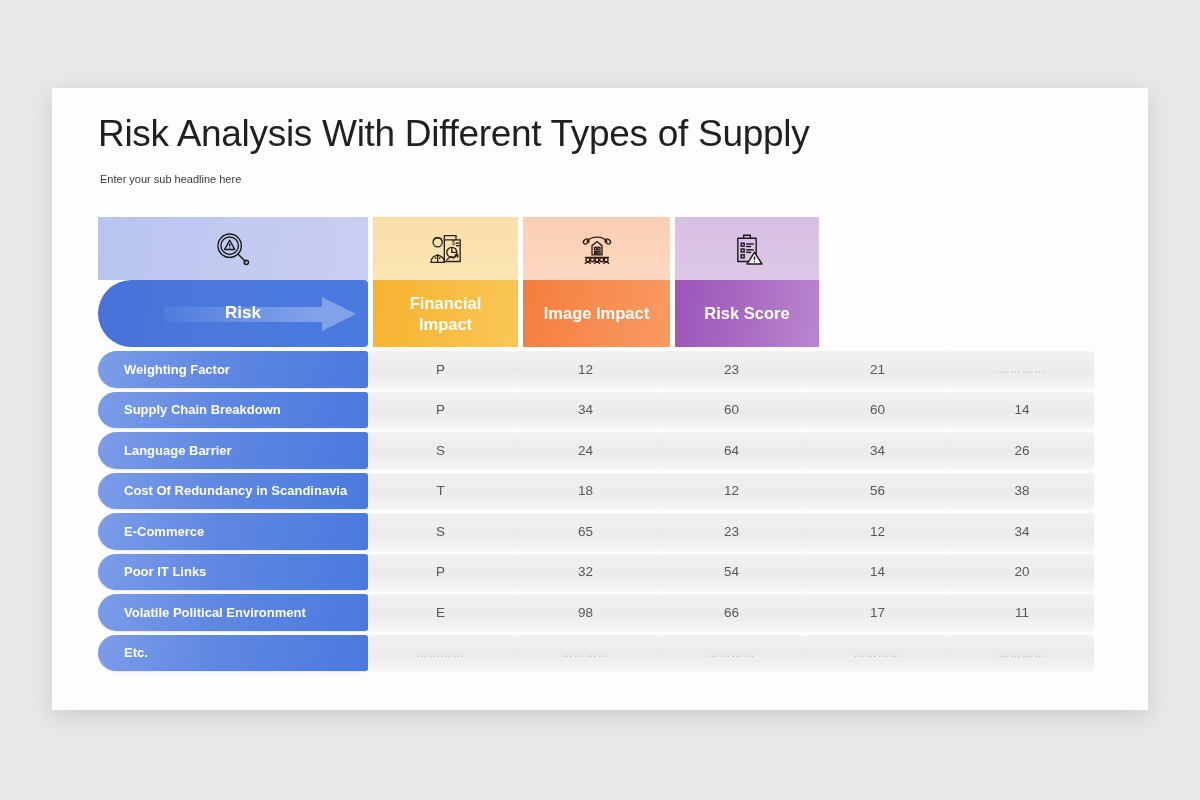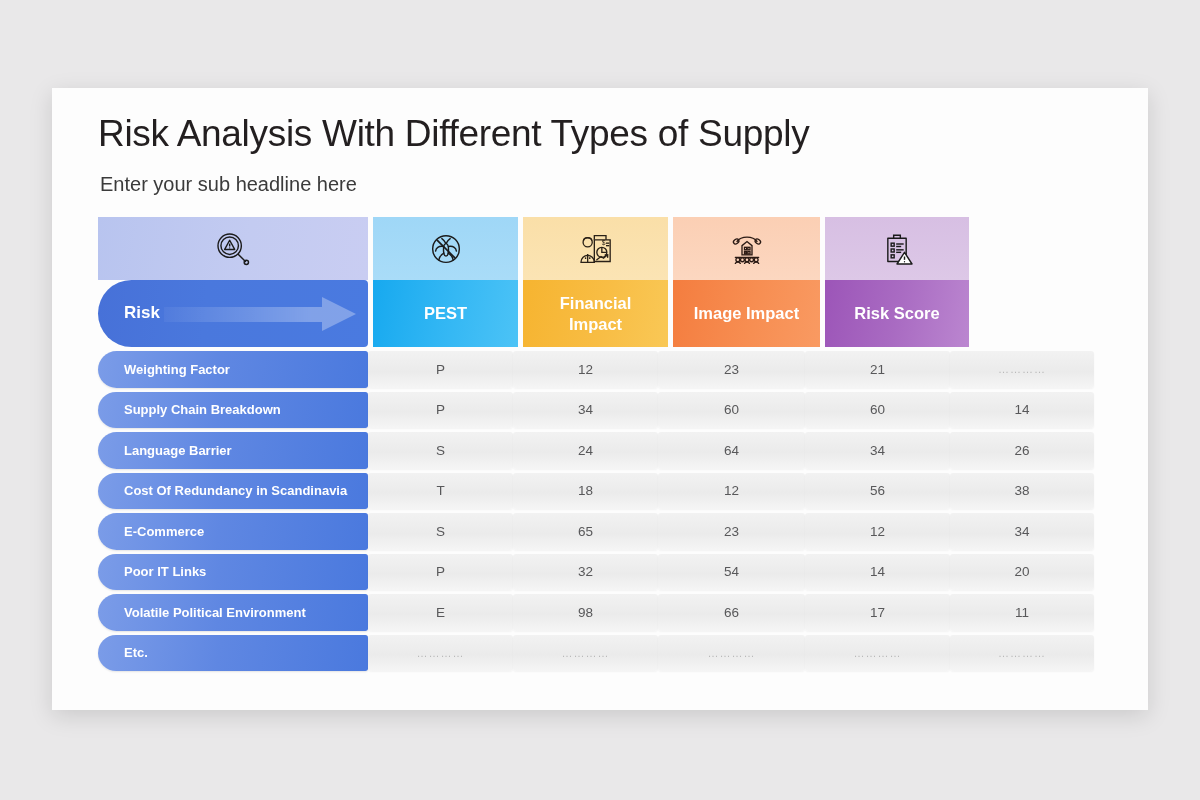--- a/index.html
+++ b/index.html
@@ -21,21 +21,21 @@
     left: 46px; top: 25px;
     font-size: 37px;
     font-weight: 400;
     color: #231f20;
     letter-spacing: -0.3px;
     white-space: nowrap;
   }
   #page-subtitle {
     position: absolute;
     left: 48px; top: 85px;
-    font-size: 20px;
+    font-size: 11px;
     color: #3b3b3b;
     white-space: nowrap;
   }
   #table {
     position: absolute;
     left: 46px; top: 129px;
     width: 1006px;
   }
 
   
@@ -65,21 +65,21 @@
     font-size: 16.5px;
     line-height: 1.22;
     padding: 0 6px;
     box-sizing: border-box;
   }
   
   .head-cell.risk .head-icon-band { background: linear-gradient(100deg,#b8c4ef 0%,#c3cbf1 55%,#c9cdf2 100%); }
   .head-cell.risk .head-label-band {
     background: transparent;
     position: relative;
-    justify-content: flex-start;
+    justify-content: center;
     padding-left: 0;
   }
   .risk-pill {
     position: absolute;
     left: 0; top: 0;
     width: 100%; height: 100%;
     border-radius: 34px 4px 4px 34px;
     background: linear-gradient(95deg,#4771d8 0%,#4a78dd 40%,#4a7ae0 100%);
     overflow: hidden;
   }
@@ -186,38 +186,20 @@
           <div class="risk-pill">
             <div class="risk-arrow">
               <div class="risk-arrow-shaft"></div>
               <div class="risk-arrow-head"></div>
             </div>
           </div>
           <span class="risk-label">Risk</span>
         </div>
       </div>
 
-      <div class="head-cell pest" style="width:145px">
-        <div class="head-icon-band">
-          <span class="head-icon">
-            <svg width="40" height="40" viewBox="0 0 48 48" fill="none" stroke="#1b1b1b" stroke-width="1.7">
-              <circle cx="24" cy="24" r="16"></circle>
-              <ellipse cx="24" cy="25" rx="3" ry="7.5"></ellipse>
-              <path d="M24 17.5 C22 14 20.5 12.5 19 11.5" stroke-linecap="round"></path>
-              <path d="M24 17.5 C26 14 27.5 12.5 29 11.5" stroke-linecap="round"></path>
-              <path d="M21 21 C15 20 12 23 11.5 26.5" stroke-linecap="round"></path>
-              <path d="M27 21 C33 20 36 23 36.5 26.5" stroke-linecap="round"></path>
-              <path d="M21.5 29 C18 31 16 34 15.5 37" stroke-linecap="round"></path>
-              <path d="M26.5 29 C30 31 32 34 32.5 37" stroke-linecap="round"></path>
-              <line x1="13" y1="13" x2="35" y2="35" stroke-width="2"></line>
-            </svg>
-          </span>
-        </div>
-        <div class="head-label-band">PEST</div>
-      </div>
 
       <div class="head-cell fin" style="width:145px">
         <div class="head-icon-band">
           <span class="head-icon">
             <svg width="40" height="40" viewBox="0 0 48 48" fill="none" stroke="#2a2117" stroke-width="1.6">
               <path d="M22 13 L41 13 L41 39 L22 39 Z"></path>
               <path d="M36 13 L36 8 L22 8 L22 13"></path>
               <text x="31" y="19" font-size="8" fill="#2a2117" stroke="none" font-family="Liberation Sans, sans-serif">$</text>
               <line x1="36" y1="17" x2="40" y2="17"></line>
               <line x1="36" y1="20" x2="40" y2="20"></line>

